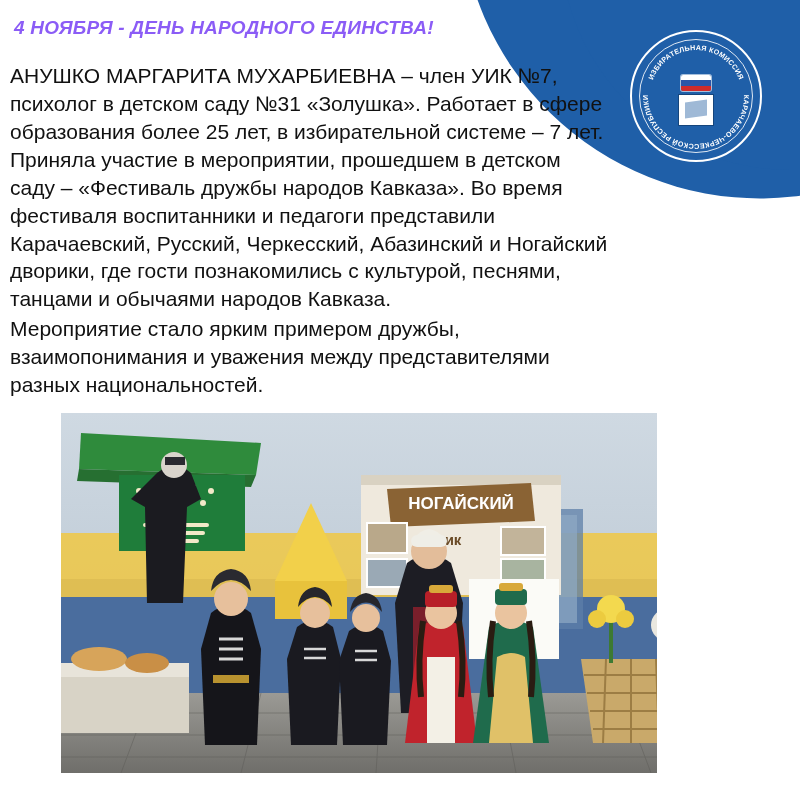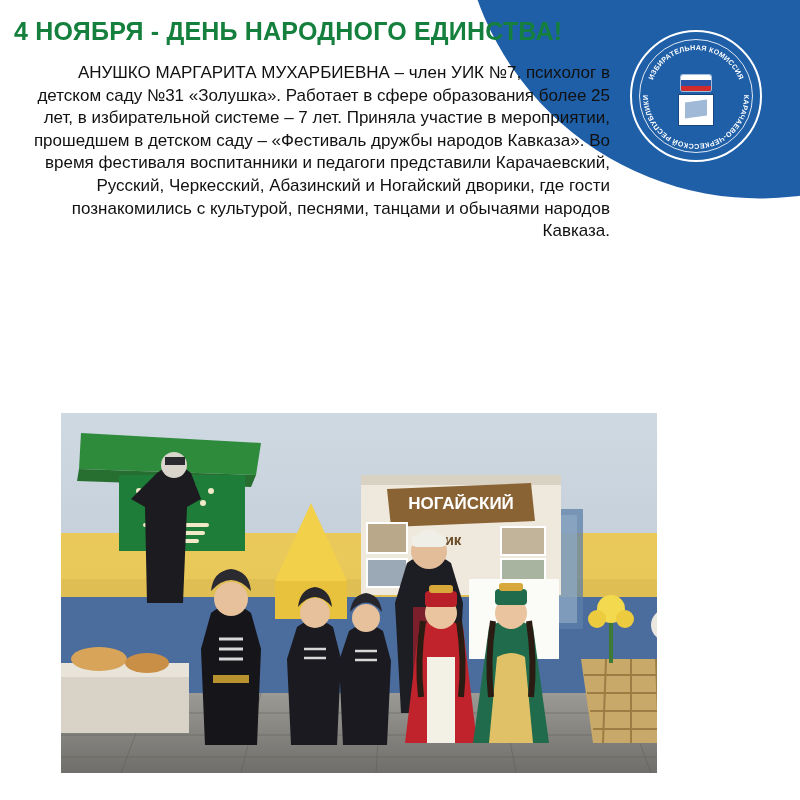--- a/index.html
+++ b/index.html
@@ -120,38 +120,39 @@
   .fl-b { background:#2b56a8; }
   .fl-r { background:#d12b2b; }
 
   
   .headline {
     position: absolute;
     top: 18px;
     left: 14px;
     width: 600px;
     z-index: 6;
-    color: #15803d;
-    font-size: 25px;
+    color: #8b5cf6;
+    font-size: 19px;
     font-weight: bold;
+    font-style: italic;
     letter-spacing: 0.2px;
     line-height: 1.1;
   }
 
   
   .body-text {
     position: absolute;
     top: 62px;
     left: 10px;
     width: 600px;
     z-index: 4;
     color: #111111;
-    font-size: 17px;
+    font-size: 21px;
     line-height: 1.33;
-    text-align: right;
+    text-align: left;
   }
   .body-text p { margin: 0; }
   .body-text p + p { margin-top: 2px; }
 
   
   .photo {
     position: absolute;
     left: 61px;
     top: 413px;
     width: 596px;
@@ -192,20 +193,21 @@
       </div>
       <div class="emblem-urn"></div>
     </div>
   </div>
 </div>
 
 <div class="headline">4 НОЯБРЯ - ДЕНЬ НАРОДНОГО ЕДИНСТВА!</div>
 
 <div class="body-text">
   <p>АНУШКО МАРГАРИТА МУХАРБИЕВНА – член УИК №7, психолог в детском саду №31 «Золушка». Работает в сфере образования более 25 лет, в избирательной системе – 7 лет. Приняла участие в мероприятии, прошедшем в детском саду – «Фестиваль дружбы народов Кавказа». Во время фестиваля воспитанники и педагоги представили Карачаевский, Русский, Черкесский, Абазинский и Ногайский дворики, где гости познакомились с культурой, песнями, танцами и обычаями народов Кавказа.</p>
+  <p>Мероприятие стало ярким примером дружбы, взаимопонимания и уважения между представителями разных национальностей.</p>
 </div>
 
 <div class="photo">
   <svg width="679" height="360" viewBox="0 0 679 360" xmlns="http://www.w3.org/2000/svg">
     <defs>
       <linearGradient id="wallG" x1="0" y1="0" x2="0" y2="1">
         <stop offset="0%" stop-color="#cfd9e2"></stop>
         <stop offset="100%" stop-color="#b9c6d2"></stop>
       </linearGradient>
       <linearGradient id="floorG" x1="0" y1="0" x2="0" y2="1">

